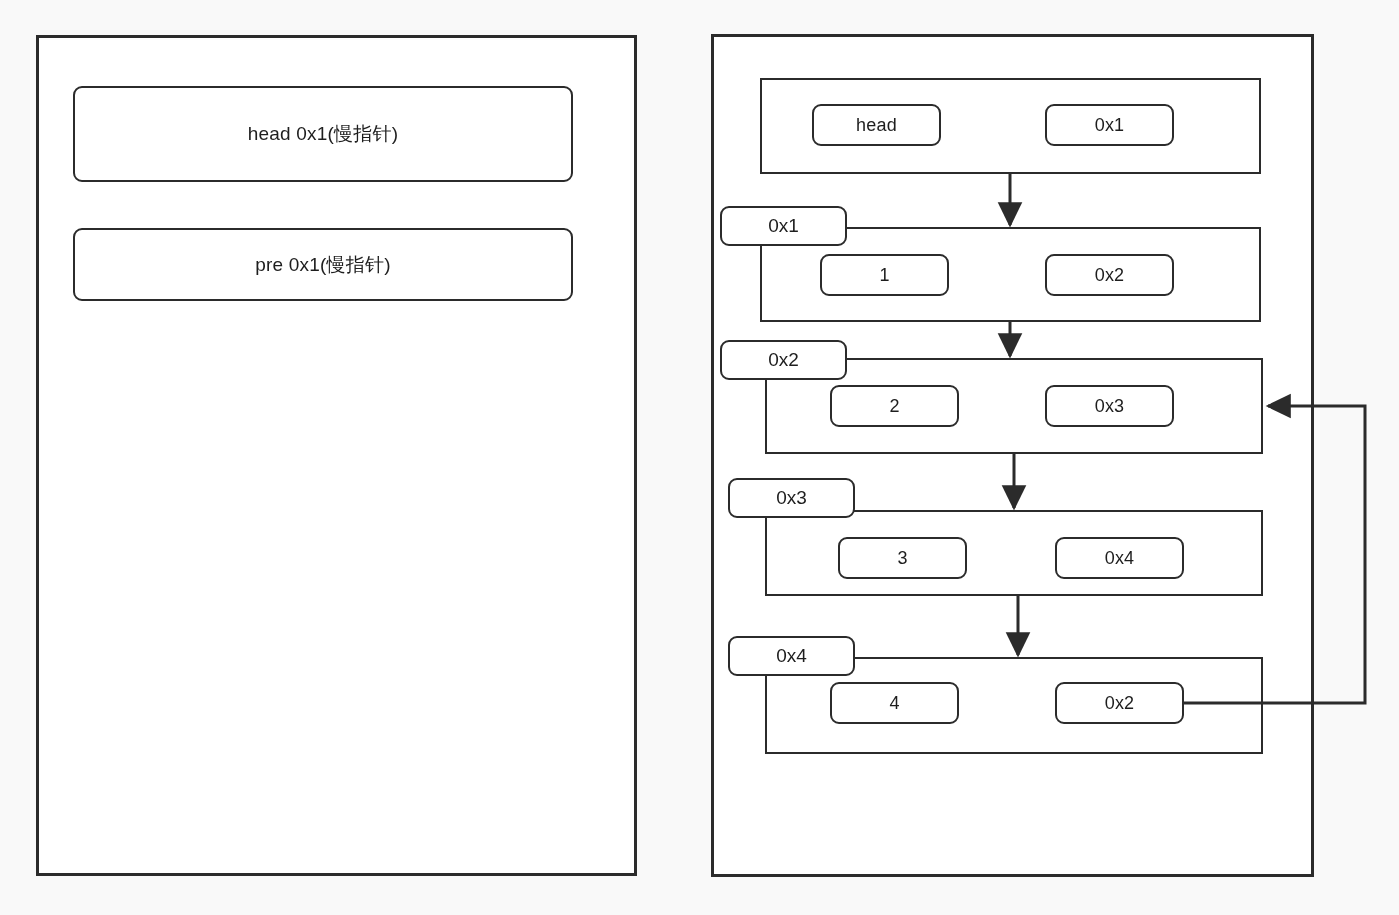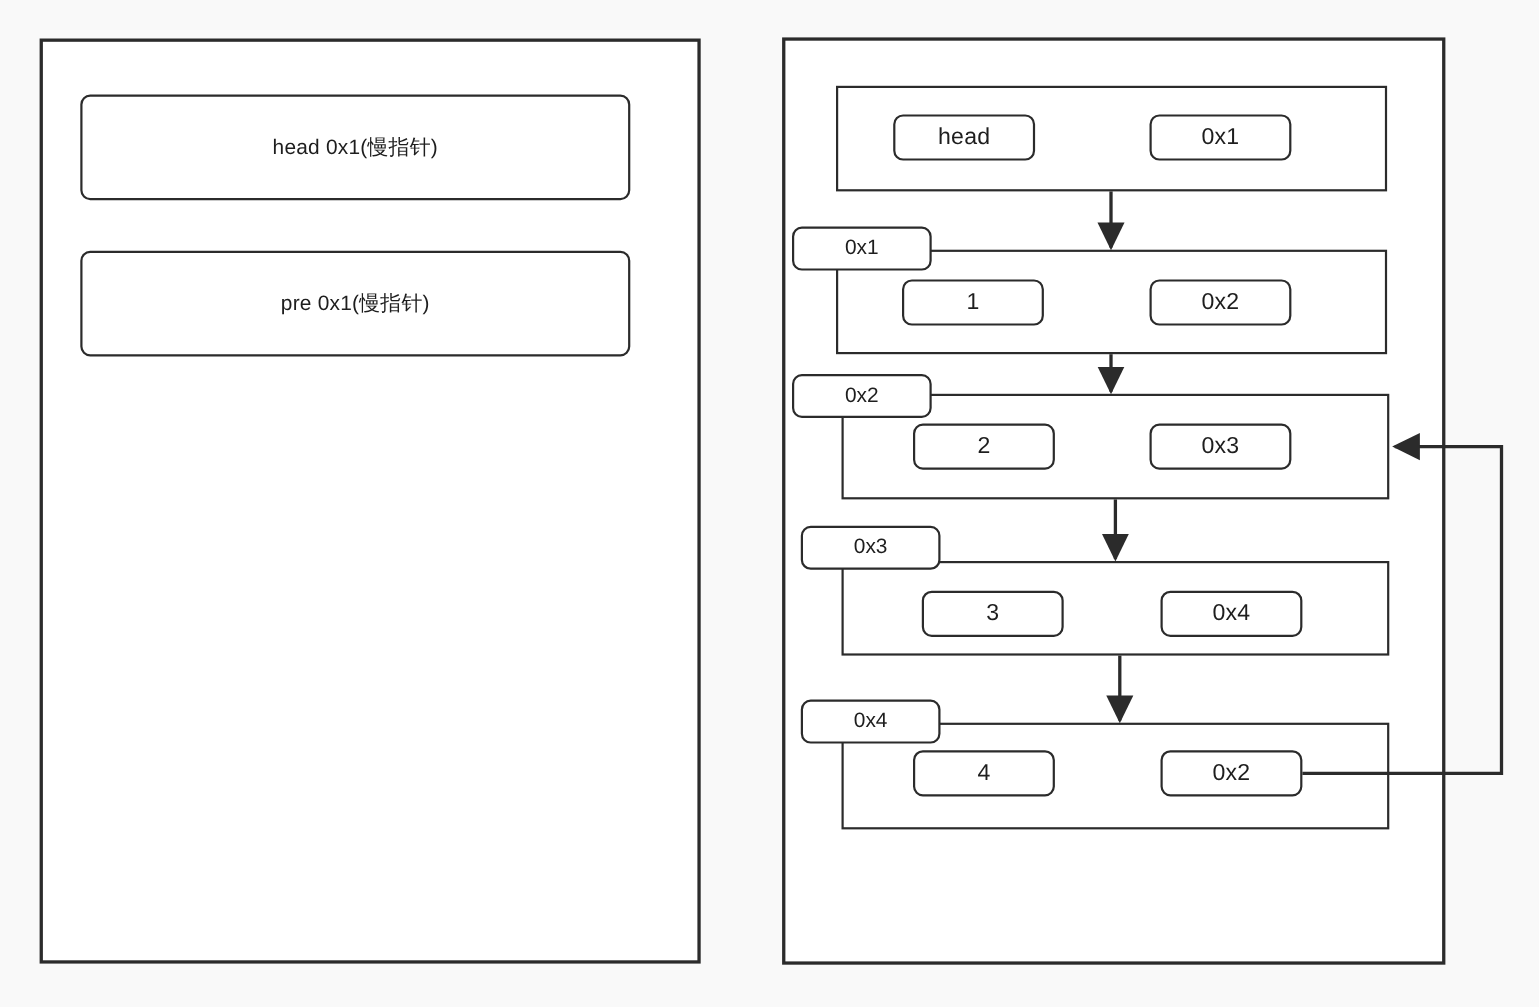--- a/index.html
+++ b/index.html
@@ -52,21 +52,21 @@
     border-radius: 9px;
     box-sizing: border-box;
     display: flex;
     align-items: center;
     justify-content: center;
     font-size: 19px;
     color: #1e1e1e;
     z-index: 6;
   }
   .cell {
-    font-size: 21px;
+    font-size: 18px;
   }
   svg.wires {
     position: absolute;
     left: 0;
     top: 0;
     width: 1399px;
     height: 915px;
     pointer-events: none;
     z-index: 4;
   }
@@ -76,21 +76,21 @@
 <body>
 
 <div id="stage">
 
   <div class="panel" style="left:36px; top:35px; width:601px; height:841px;"></div>
 
   <div class="rbox" style="left:73px; top:86px; width:500px; height:96px;">
     <span>head 0x1(慢指针)</span>
   </div>
 
-  <div class="rbox" style="left:73px; top:228px; width:500px; height:96px;">
+  <div class="rbox" style="left:73px; top:228px; width:500px; height:73px;">
     <span>pre 0x1(慢指针)</span>
   </div>
 
   <div class="panel" style="left:711px; top:34px; width:603px; height:843px;"></div>
 
   <div class="node-shell" style="left:760px; top:78px; width:501px; height:96px;"></div>
   <div class="rbox zfront" style="left:812px; top:104px; width:129px; height:42px;">
     <span class="cell">head</span>
   </div>
   <div class="rbox zfront" style="left:1045px; top:104px; width:129px; height:42px;">

